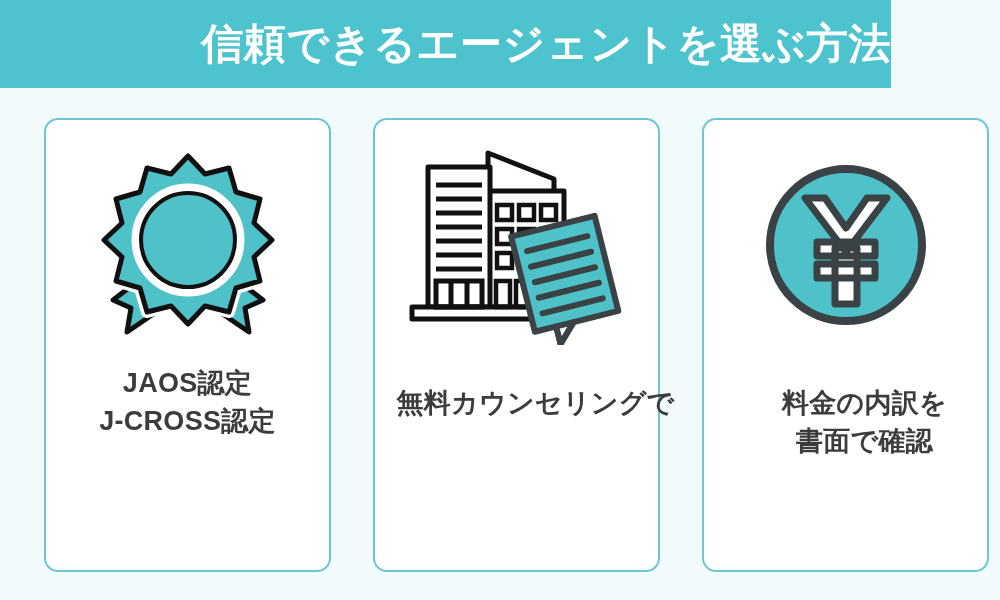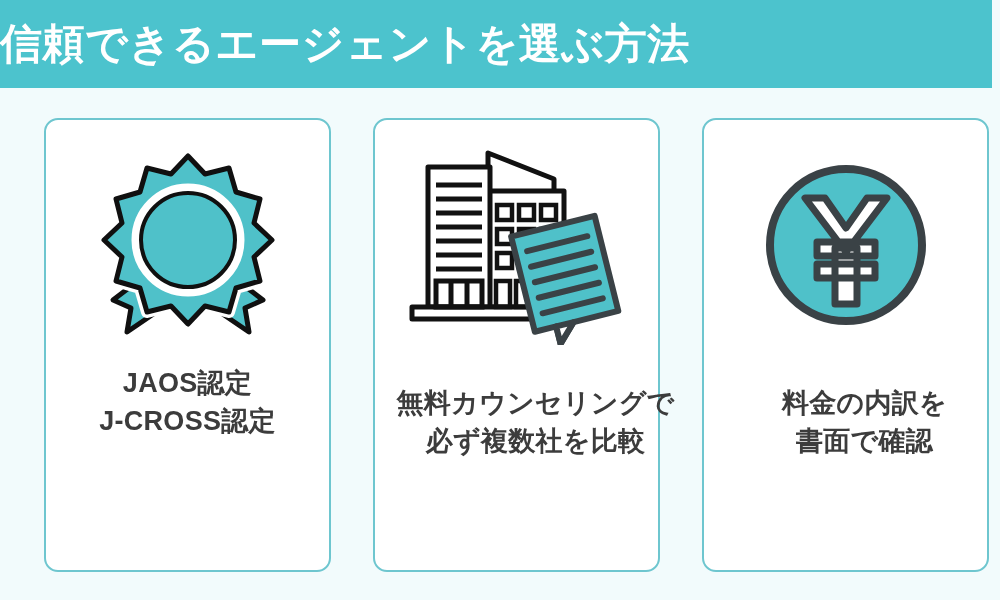--- a/index.html
+++ b/index.html
@@ -18,26 +18,26 @@
     width: 1000px;
     height: 600px;
     background: #f2fbfc;
   }
 
   
   .header-band {
     position: absolute;
     left: 0;
     top: 0;
-    width: 992px;
+    width: 891px;
     height: 88px;
     background: #4cc3cd;
     display: flex;
     align-items: center;
-    justify-content: flex-start;
+    justify-content: flex-end;
   }
   .header-title {
     color: #ffffff;
     font-size: 42px;
     font-weight: 700;
     letter-spacing: 0.5px;
     line-height: 1;
     white-space: nowrap;
     text-align: center;
   }
@@ -189,21 +189,20 @@
                 <line x1="132" y1="130" x2="194" y2="130"></line>
                 <line x1="132" y1="146" x2="194" y2="146"></line>
                 <line x1="132" y1="162" x2="194" y2="162"></line>
               </g>
             </g>
           </svg>
         </span>
       </div>
       <div class="card-label">
         <span class="line">無料カウンセリングで</span>
-        <span class="line">必ず複数社を比較</span>
       </div>
     </div>
 
     <div class="card card-3">
       <div class="card-icon">
         <span>
           <svg width="170" height="170" viewBox="0 0 170 170">
             <circle cx="85" cy="85" r="76" fill="#4fc1c9" stroke="#3a4246" stroke-width="8"></circle>
             <path d="M85 92 L44 38 L64 38 L85 68 L106 38 L126 38 Z
                      M56 82 L114 82 L114 96 L56 96 Z

